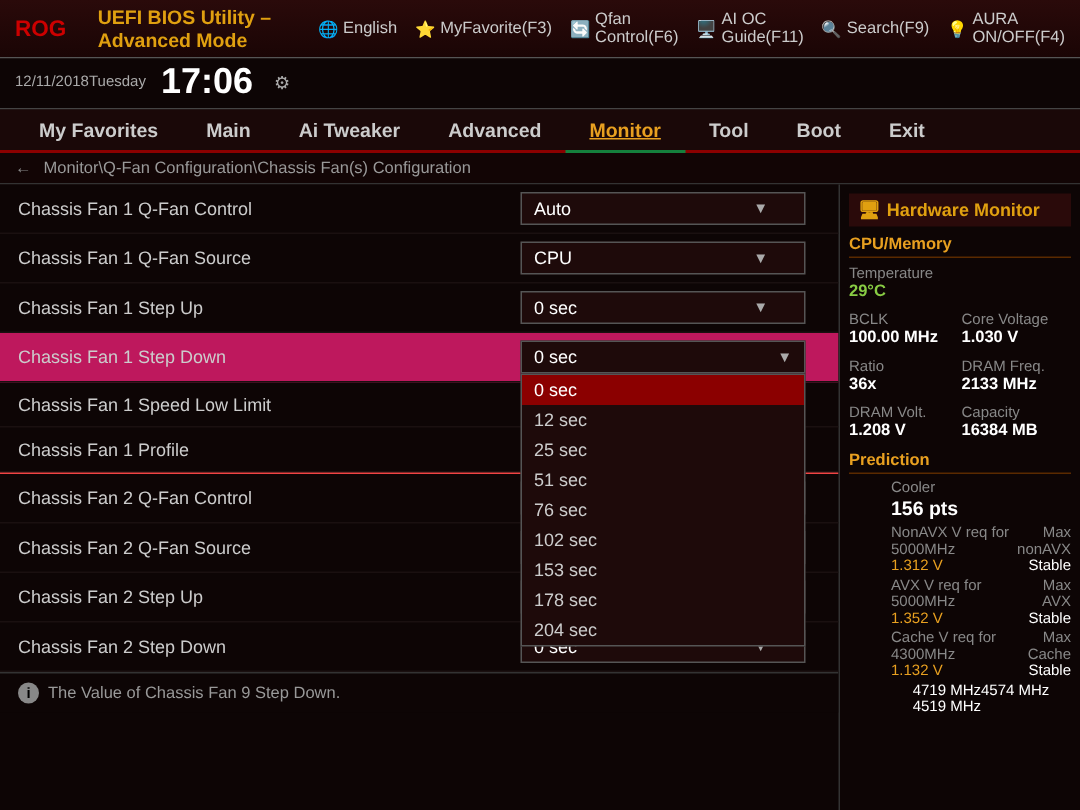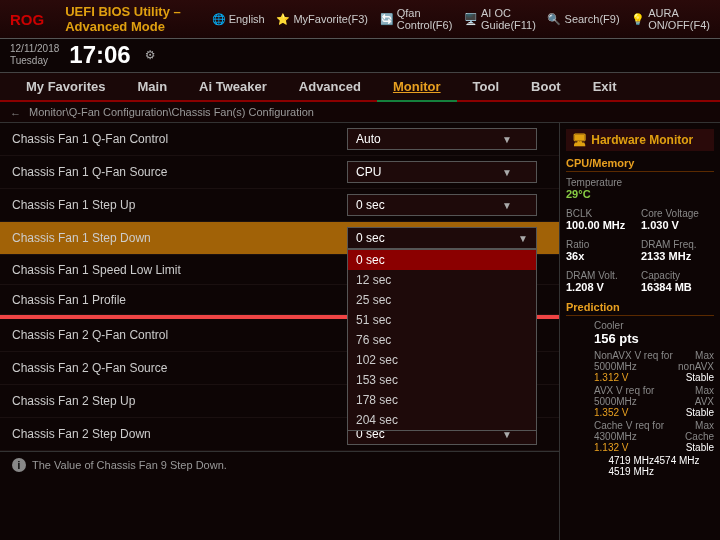--- a/index.html
+++ b/index.html
@@ -53,24 +53,25 @@
     .datetime-bar {
       background: #0d0505;
       padding: 2px 10px 3px;
       display: flex;
       align-items: center;
       gap: 10px;
       border-bottom: 1px solid #444;
     }
     .datetime-left {
       display: flex;
-      flex-direction: column;
+      flex-direction: row;
       font-size: 10px;
       color: #aaa;
       line-height: 1.2;
+      align-items: center;
     }
     .time-display {
       font-size: 24px;
       color: #fff;
       font-weight: bold;
       margin-right: 4px;
     }
     .time-gear {
       color: #aaa;
       font-size: 12px;
@@ -134,25 +135,25 @@
       width: 100%;
     }
     .settings-row {
       display: flex;
       align-items: center;
       padding: 5px 12px;
       border-bottom: 1px solid #1a1010;
       min-height: 30px;
     }
     .settings-row.highlighted {
-      background: #a16207;
+      background: #be185d;
       justify-content: center;
     }
     .settings-row.section-sep {
-      border-top: 4px solid #ef4444;
+      border-top: 1px solid #ef4444;
     }
     .row-label {
       flex: 1;
       color: #ccc;
       font-size: 12px;
     }
     .row-value {
       min-width: 200px;
       display: flex;
       align-items: center;

